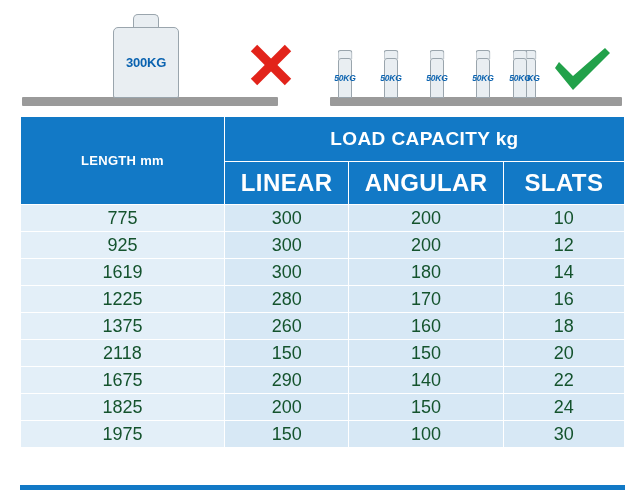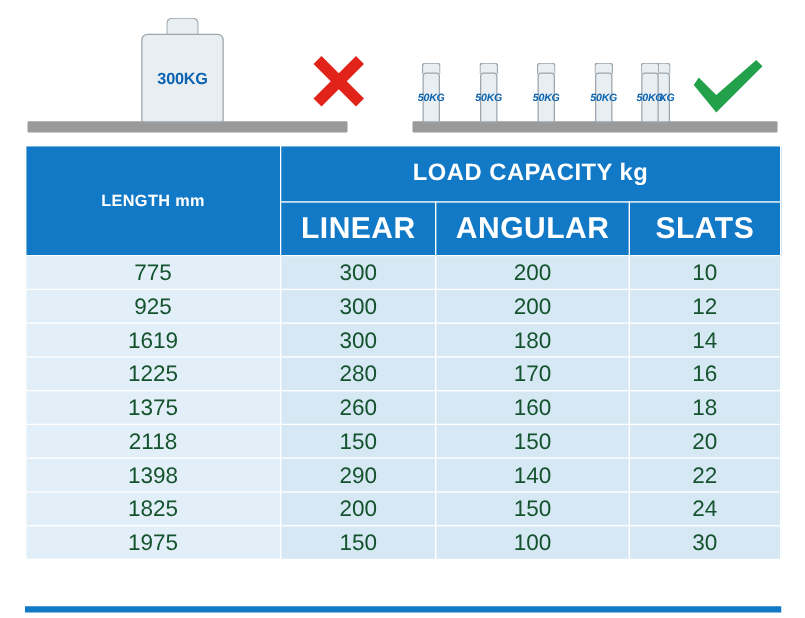--- a/index.html
+++ b/index.html
@@ -292,21 +292,21 @@
         <td>160</td>
         <td>18</td>
       </tr>
       <tr>
         <td class="len">2118</td>
         <td>150</td>
         <td>150</td>
         <td>20</td>
       </tr>
       <tr>
-        <td class="len">1398</td>
+        <td class="len">1675</td>
         <td>290</td>
         <td>140</td>
         <td>22</td>
       </tr>
       <tr>
         <td class="len">1825</td>
         <td>200</td>
         <td>150</td>
         <td>24</td>
       </tr>

